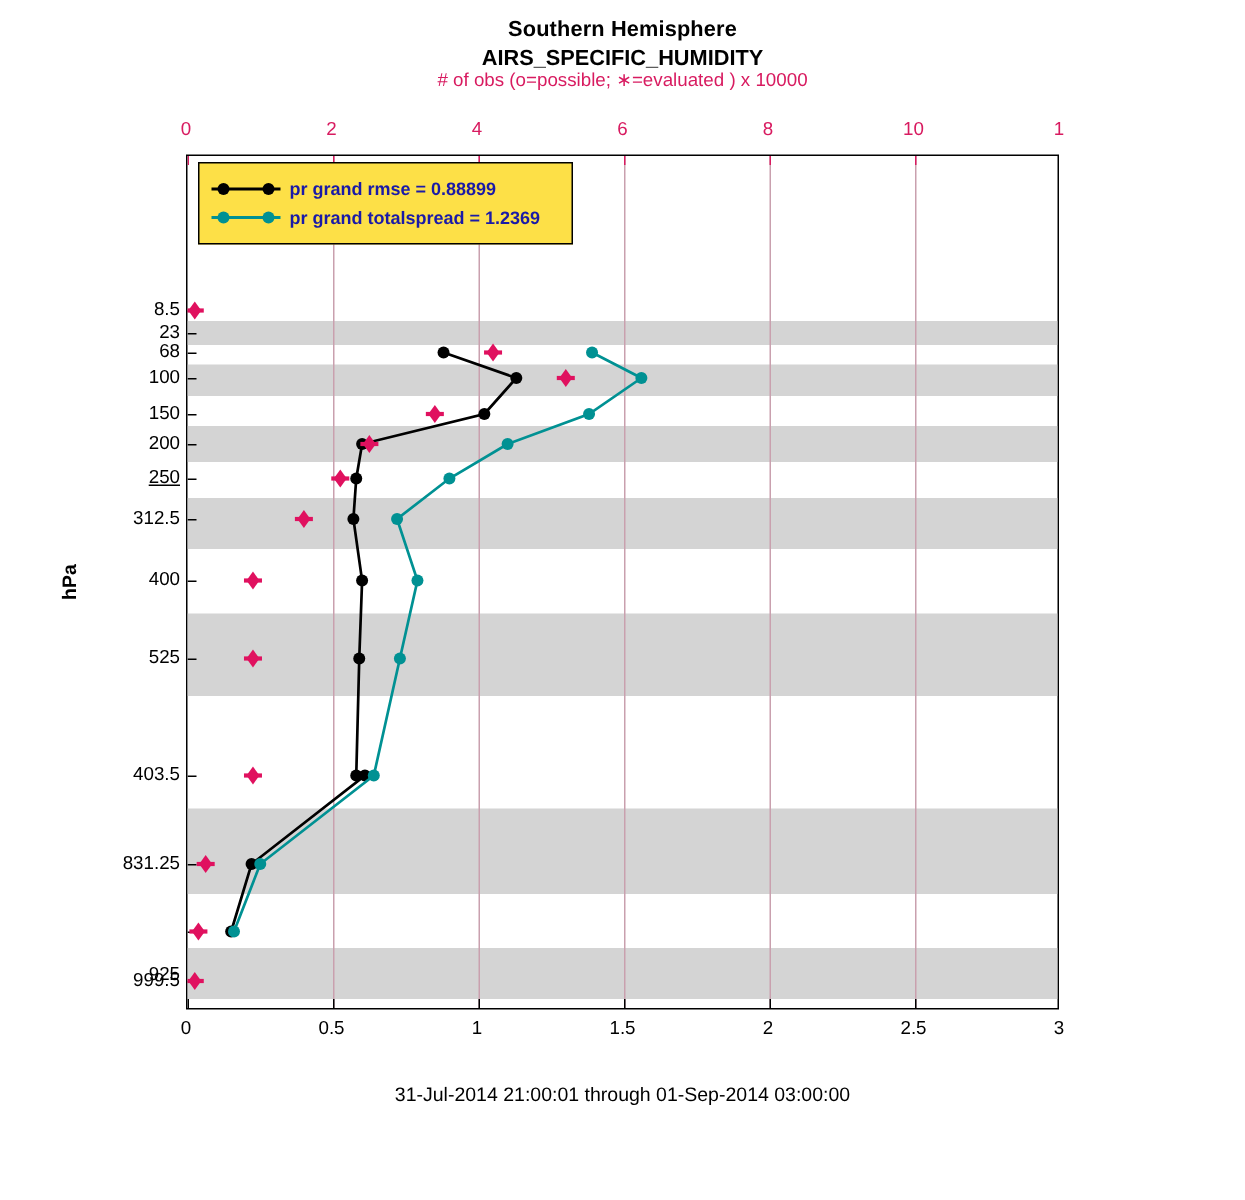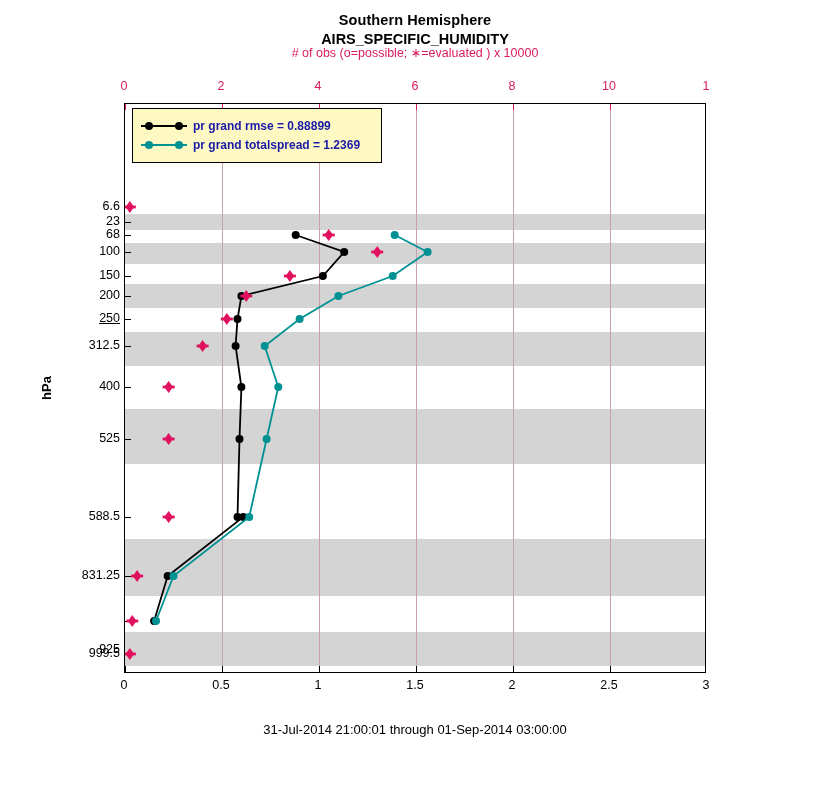--- a/index.html
+++ b/index.html
@@ -167,21 +167,21 @@
     font-size: 7.5px;
     color: #000;
   }
 
   .legend {
     position: absolute;
     left: 132px;
     top: 108px;
     width: 250px;
     border: 1px solid #000;
-    background: #fef9c3;
+    background: #fde047;
     padding: 7px 8px 8px 8px;
     box-sizing: border-box;
   }
   .legend-row {
     display: flex;
     align-items: center;
     height: 19px;
   }
   .legend-label {
     font-size: 12px;
@@ -237,31 +237,31 @@
       <span style="left: 0px; top: 0px;">0</span>
       <span style="left: 97px; top: 0px;">2</span>
       <span style="left: 194px; top: 0px;">4</span>
       <span style="left: 291px; top: 0px;">6</span>
       <span style="left: 388px; top: 0px;">8</span>
       <span style="left: 485px; top: 0px;">10</span>
       <span style="left: 582px; top: 0px;">1</span>
     </div>
 
   <div class="ylabels" id="ylabels">
-      <span style="top: 103px;">6.6</span>
+      <span style="top: 103px;">8.5</span>
       <span style="top: 118px;">23</span>
       <span style="top: 131px;">68</span>
       <span style="top: 148px;">100</span>
       <span style="top: 172px;">150</span>
       <span style="top: 192px;">200</span>
       <span style="top: 215px; text-decoration: underline;">250</span>
       <span style="top: 242px;">312.5</span>
       <span style="top: 283px;">400</span>
       <span style="top: 335px;">525</span>
-      <span style="top: 413px;">588.5</span>
+      <span style="top: 413px;">403.5</span>
       <span style="top: 472px;">831.25</span>
       <span style="top: 517px; margin-top: 29px;">925</span>
       <span style="top: 550px;">999.5</span>
     </div>
 
   <div class="y-axis-title">hPa</div>
 
   <div class="plot-frame" id="plot-frame">
     <div class="band" style="top: 110px; height: 16px; background: rgb(212, 212, 212);"></div>
       <div class="band" style="top: 139px; height: 21px; background: rgb(212, 212, 212);"></div>

